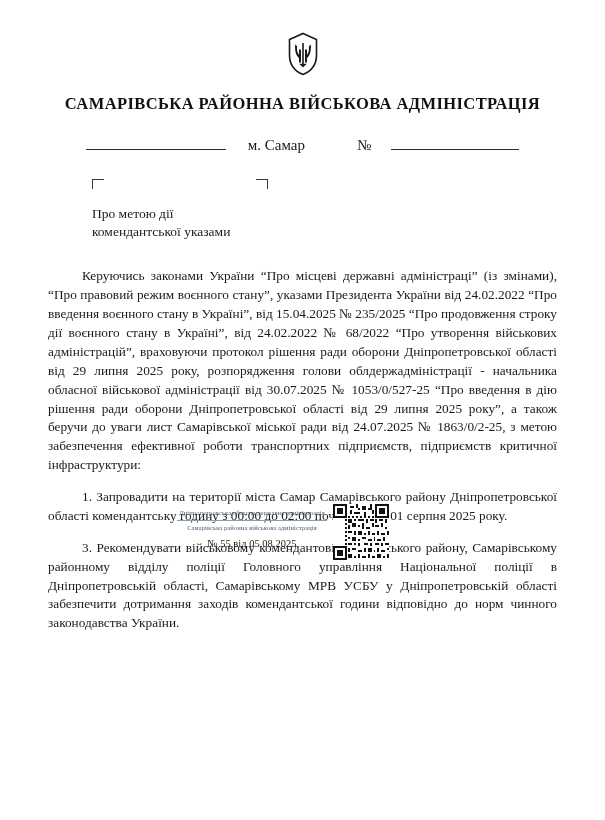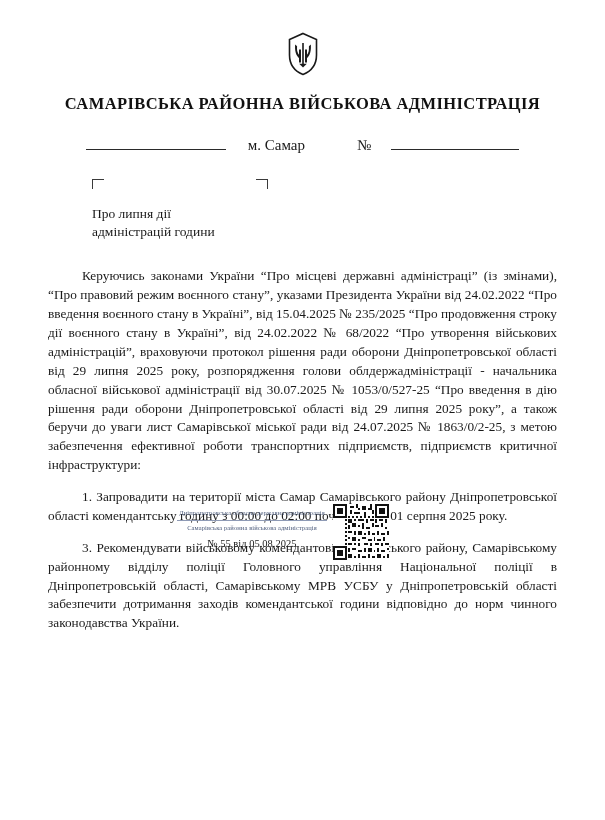--- a/index.html
+++ b/index.html
@@ -201,22 +201,22 @@
     <span class="meta-no">№</span>
     <span class="meta-line line-num"></span>
   </div>
 
   <div class="bracket-row">
     <span class="bracket left"></span>
     <span class="bracket right"></span>
   </div>
 
   <div class="subject">
-    <div>Про липня дії</div>
-    <div>адміністрацій години</div>
+    <div>Про метою дії</div>
+    <div>комендантської указами</div>
   </div>
 
   <div class="body-text">
     <p>Керуючись законами України “Про місцеві державні адміністраці” (із змінами), “Про правовий режим воєнного стану”, указами Президента України від 24.02.2022 “Про введення воєнного стану в Україні”, від 15.04.2025 № 235/2025 “Про продовження строку дії воєнного стану в Україні”, від 24.02.2022 № 68/2022 “Про утворення військових адміністрацій”, враховуючи протокол рішення ради оборони Дніпропетровської області від 29 липня 2025 року, розпорядження голови облдержадміністрації - начальника обласної військової адміністрації від 30.07.2025 № 1053/0/527-25 “Про введення в дію рішення ради оборони Дніпропетровської області від 29 липня 2025 року”, а також беручи до уваги лист Самарівської міської ради від 24.07.2025 № 1863/0/2-25, з метою забезпечення ефективної роботи транспортних підприємств, підприємств критичної інфраструктури:</p>
     <p>1. Запровадити на території міста Самар Самарівського району Дніпропетровської області комендантську годину з 00:00 до 02:00 починаючи з 01 серпня 2025 року.</p>
     <p class="last">3. Рекомендувати військовому комендантові Самарівського району, Самарівському районному відділу поліції Головного управління Національної поліції в Дніпропетровській області, Самарівському МРВ УСБУ у Дніпропетровській області забезпечити дотримання заходів комендантської години відповідно до норм чинного законодавства України.</p>
   </div>
 
   <div class="footer">
     <div class="stamp-text">

